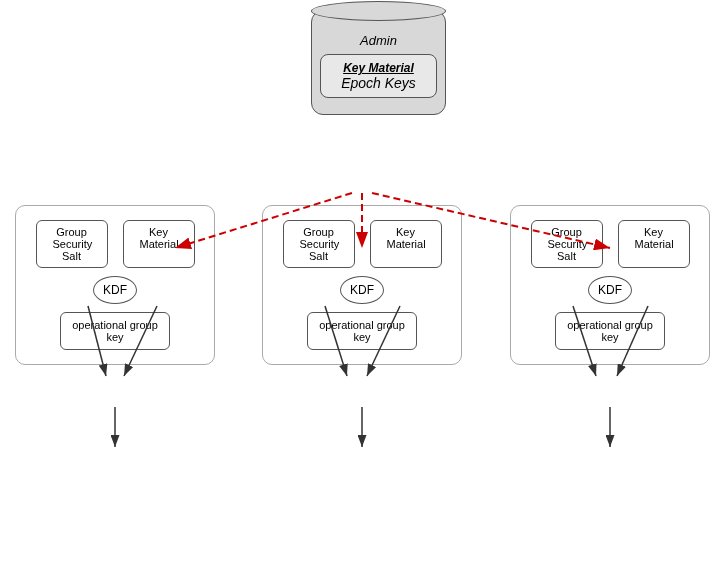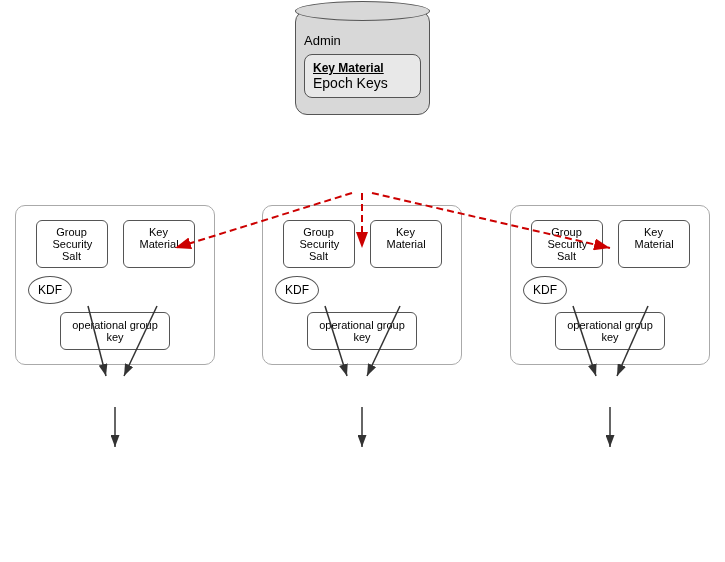--- a/index.html
+++ b/index.html
@@ -15,23 +15,25 @@
 
     .diagram {
       position: relative;
       width: 725px;
       height: 562px;
     }
 
     
     .admin-cylinder {
       position: absolute;
-      left: 290px;
+      left: 306px;
       top: 10px;
       width: 145px;
+      text-align: center;
+      font-style: italic;
     }
 
     .cylinder-body {
       position: relative;
       background: #d8d8d8;
       border: 1.5px solid #555;
       border-radius: 12px;
       padding: 8px 8px 12px 8px;
       margin: 0 5px;
     }
@@ -98,21 +100,21 @@
       border: 1.5px solid #555;
       border-radius: 6px;
       padding: 5px 16px;
       font-size: 11px;
       text-align: center;
       width: 72px;
     }
 
     .oval-box {
       display: flex;
-      justify-content: flex-start;
+      justify-content: center;
       margin: 8px 0;
     }
 
     .oval {
       background: #fff;
       border: 1.5px solid #555;
       border-radius: 50%;
       width: 44px;
       height: 28px;
       display: flex;

